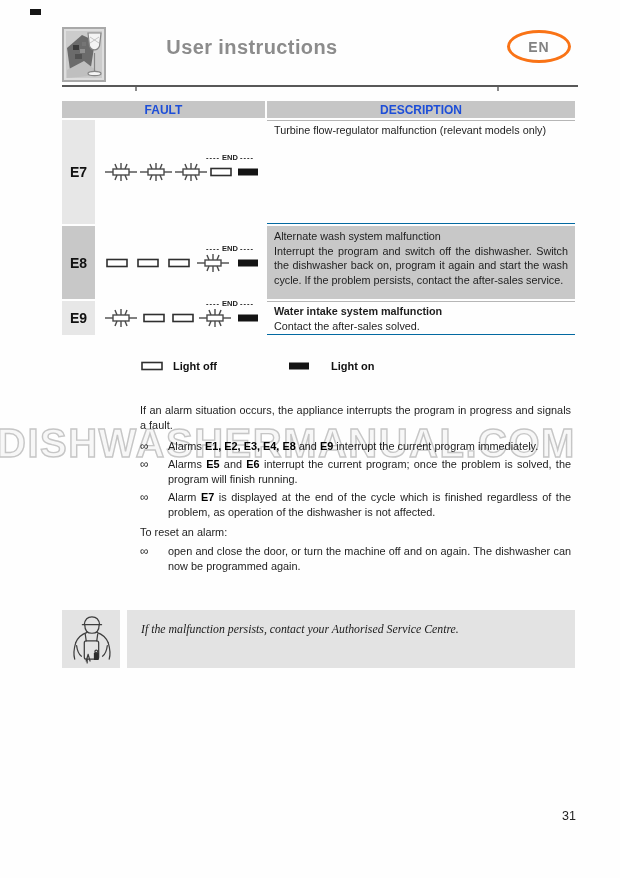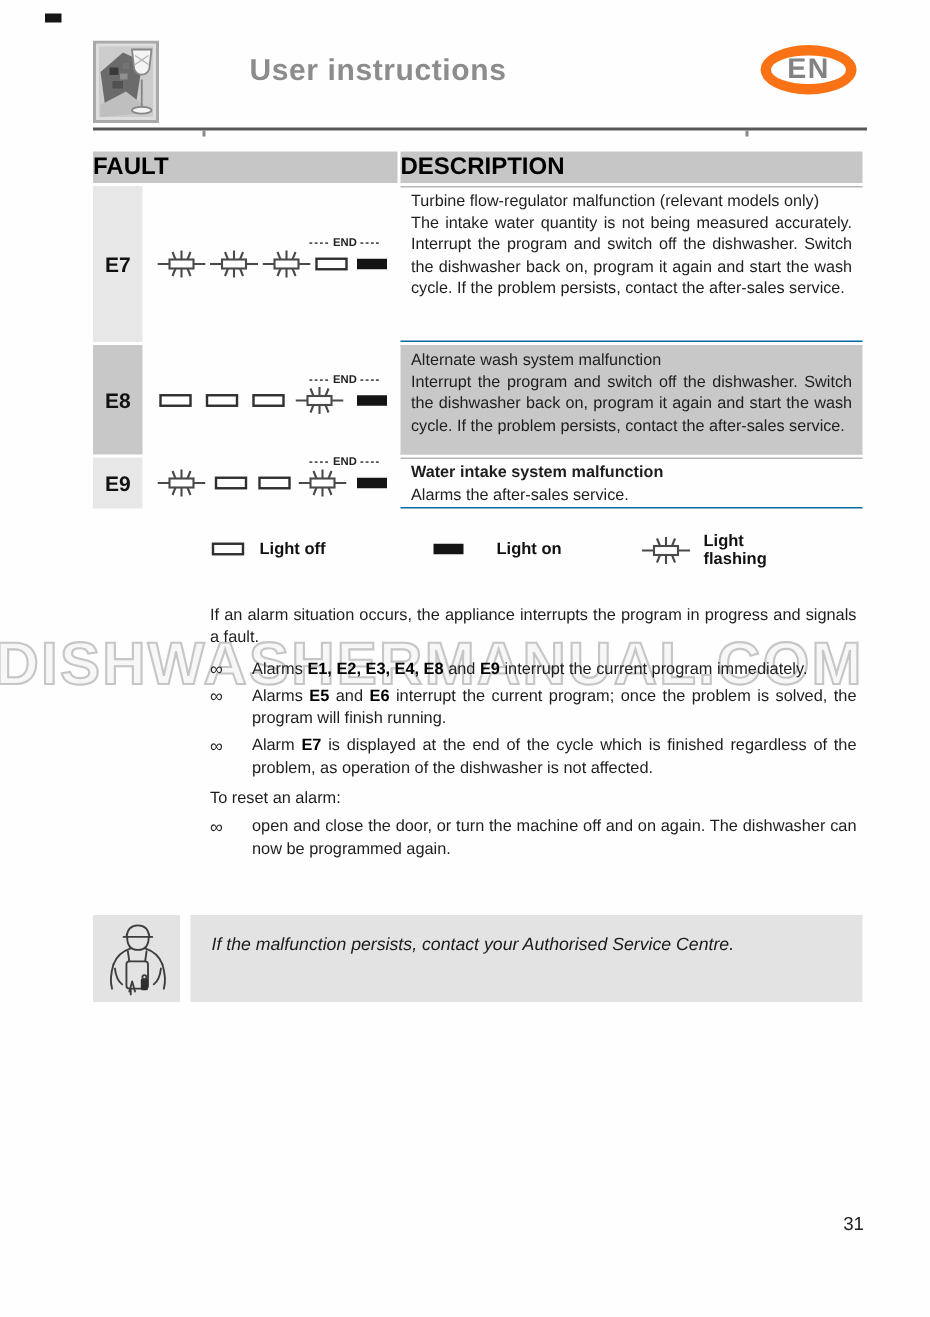--- a/index.html
+++ b/index.html
@@ -20,31 +20,31 @@
   }
   .page{position:relative;width:620px;height:878px;}
   .content{position:relative;z-index:1;}
 
   
   .corner-dash{position:absolute;left:30px;top:9px;width:11px;height:6px;background:#161616;}
   .logo-box{position:absolute;left:62px;top:27px;width:44px;height:55px;}
   .page-title{position:absolute;left:0;top:36px;width:504px;text-align:center;
     font-size:20px;font-weight:bold;color:var(--title-color);letter-spacing:.4px;}
   .en-badge{position:absolute;left:507px;top:30px;width:64px;height:33px;
-    border:7px solid #f97316;border-radius:50%;display:flex;align-items:center;justify-content:center;
-    font-size:19px;font-weight:bold;color:#828282;letter-spacing:1px;}
+    border:3px solid #f97316;border-radius:50%;display:flex;align-items:center;justify-content:center;
+    font-size:14px;font-weight:bold;color:#828282;letter-spacing:1px;}
   .header-rule{position:absolute;left:62px;top:85px;width:516px;height:2px;background:#585858;}
   .rule-tick{position:absolute;top:87px;width:2px;height:4px;background:#8a8a8a;}
   .rule-tick.t1{left:135px;} .rule-tick.t2{left:497px;}
 
   
   .fault-table{position:absolute;left:62px;top:101px;width:513px;}
   .t-header{display:flex;gap:2px;margin-bottom:2px;}
-  .th{background:var(--table-header-bg);font-weight:bold;font-size:16px;text-align:left;
-    padding:2px 0 1px;color:#000000;}
+  .th{background:var(--table-header-bg);font-weight:bold;font-size:12px;text-align:center;
+    padding:2px 0 1px;color:#1d4ed8;}
   .th-fault{width:203px;} .th-desc{width:308px;}
   .t-row{display:flex;gap:2px;margin-bottom:2px;}
   .cell-code{width:33px;background:var(--row-label-bg);display:flex;align-items:center;
     justify-content:center;font-weight:bold;font-size:14px;color:#111;}
   .cell-lights{width:168px;position:relative;display:flex;align-items:center;
     justify-content:space-between;padding:0 5px 0 8px;background:transparent;}
   .cell-desc{width:308px;padding:2px 7px 1px;font-size:10.8px;line-height:14.6px;
     text-align:justify;border-top:1px solid #b6b6b6;border-bottom:1px solid #0369a1;}
   .row-shaded .cell-code{background:var(--shaded-bg);}
   .row-shaded .cell-desc{background:var(--shaded-bg);border-color:var(--shaded-bg);}
@@ -70,21 +70,21 @@
   .marker{width:28px;flex:0 0 28px;font-size:12px;color:#2c2c2c;}
   .btext{flex:1;text-align:justify;}
   .btext b{color:#000;}
   .reset-heading{margin:5px 0 4px;}
 
   
   .service-note{position:absolute;left:62px;top:610px;width:513px;height:58px;display:flex;gap:7px;}
   .note-icon-box{width:58px;height:58px;background:var(--note-bg);display:flex;
     align-items:center;justify-content:center;}
   .note-text-box{flex:1;background:var(--note-bg);padding:12px 14px 0;
-    font-size:11.8px;font-style:italic;color:#1a1a1a;}
+    font-size:11.8px;font-style:italic;color:#1a1a1a;font-family:Liberation Serif, serif;}
 
   
   .watermark{position:absolute;left:-3px;top:419px;width:626px;z-index:0;
     font-size:40px;line-height:48px;font-weight:bold;white-space:nowrap;letter-spacing:1.5px;
     color:rgba(240,240,240,.45);
     -webkit-text-stroke:1.4px var(--watermark-color);
     pointer-events:none;}
   .page-number{position:absolute;right:44px;top:809px;font-size:12.5px;color:#222;}
 </style>
 </head>
@@ -189,21 +189,21 @@
                 <rect x="2" y="7.5" width="20" height="7" fill="#ffffff" stroke="#2f2f2f" stroke-width="1.6"></rect>
               </svg>
             </span>
             <span class="light">
               <svg width="24" height="22" viewBox="0 0 24 22">
                 <rect x="2" y="7.5" width="20" height="7" fill="#141414"></rect>
               </svg>
             </span>
           </div>
         <div class="cell-desc">
-          <span class="desc-title" style="font-weight: normal;">Turbine flow-regulator malfunction (relevant models only)</span><span>The intake water quantity is not being measured accurately. Interrupt the program and switch off the dishwasher. Switch the dishwasher back on, program it again and start the wash cycle. If the problem persists, contact the after-sales service.</span>
+          <span class="desc-title" style="font-weight: normal;">Turbine flow-regulator malfunction (relevant models only)</span>
         </div>
       </div>
 
       <div class="t-row row-e8 row-shaded">
         <div class="cell-code">E8</div>
         <div class="cell-lights">
           <span class="end-label">
             <span class="end-dash">----</span>
               <span>END</span>
               <span class="end-dash">----</span>
@@ -291,57 +291,41 @@
                 <line x1="20" y1="15" x2="22" y2="20"></line>
               </svg>
             </span>
             <span class="light">
               <svg width="24" height="22" viewBox="0 0 24 22">
                 <rect x="2" y="7.5" width="20" height="7" fill="#141414"></rect>
               </svg>
             </span>
           </div>
         <div class="cell-desc">
-          <span class="desc-title" style="font-weight: bold;">Water intake system malfunction</span><span>Alarms the after-sales service.</span>
+          <span class="desc-title" style="font-weight: bold;">Water intake system malfunction</span><span>Contact the after-sales solved.</span>
         </div>
       </div>
     </div>
 
     <div class="legend">
       <div class="legend-item l1">
         <span class="light">
             <svg width="24" height="22" viewBox="0 0 24 22">
               <rect x="2" y="7.5" width="20" height="7" fill="#ffffff" stroke="#2f2f2f" stroke-width="1.6"></rect>
             </svg>
           </span>
         <span>Light off</span>
       </div>
       <div class="legend-item l2">
         <span class="light">
             <svg width="24" height="22" viewBox="0 0 24 22">
               <rect x="2" y="7.5" width="20" height="7" fill="#141414"></rect>
             </svg>
           </span>
         <span>Light on</span>
-      </div>
-      <div class="legend-item l3">
-        <span class="light">
-            <svg width="32" height="24" viewBox="0 0 32 24" stroke="#4a4a4a" stroke-width="1.4" fill="#ffffff">
-              <rect x="8" y="9" width="16" height="6"></rect>
-              <line x1="0" y1="12" x2="8" y2="12"></line>
-              <line x1="24" y1="12" x2="32" y2="12"></line>
-              <line x1="12" y1="9" x2="10" y2="4"></line>
-              <line x1="16" y1="9" x2="16" y2="3"></line>
-              <line x1="20" y1="9" x2="22" y2="4"></line>
-              <line x1="12" y1="15" x2="10" y2="20"></line>
-              <line x1="16" y1="15" x2="16" y2="21"></line>
-              <line x1="20" y1="15" x2="22" y2="20"></line>
-            </svg>
-          </span>
-        <span>Light flashing</span>
       </div>
     </div>
 
     <div class="alarm-info">
       <p class="intro">If an alarm situation occurs, the appliance interrupts the program in progress and signals a fault.</p>
       <div>
           <div class="bullet">
             <span class="marker">∞</span>
             <span class="btext"><span>Alarms </span><b>E1, E2, E3, E4, E8</b><span> and </span><b>E9</b><span> interrupt the current program immediately.</span></span>
           </div>

